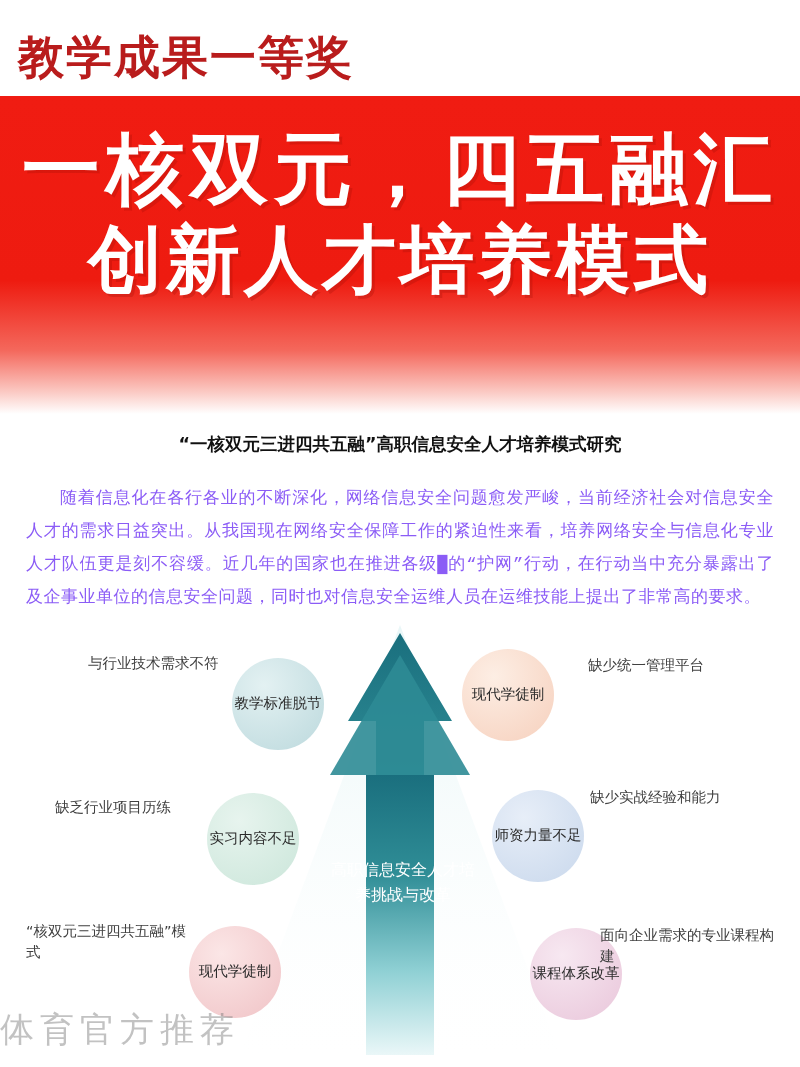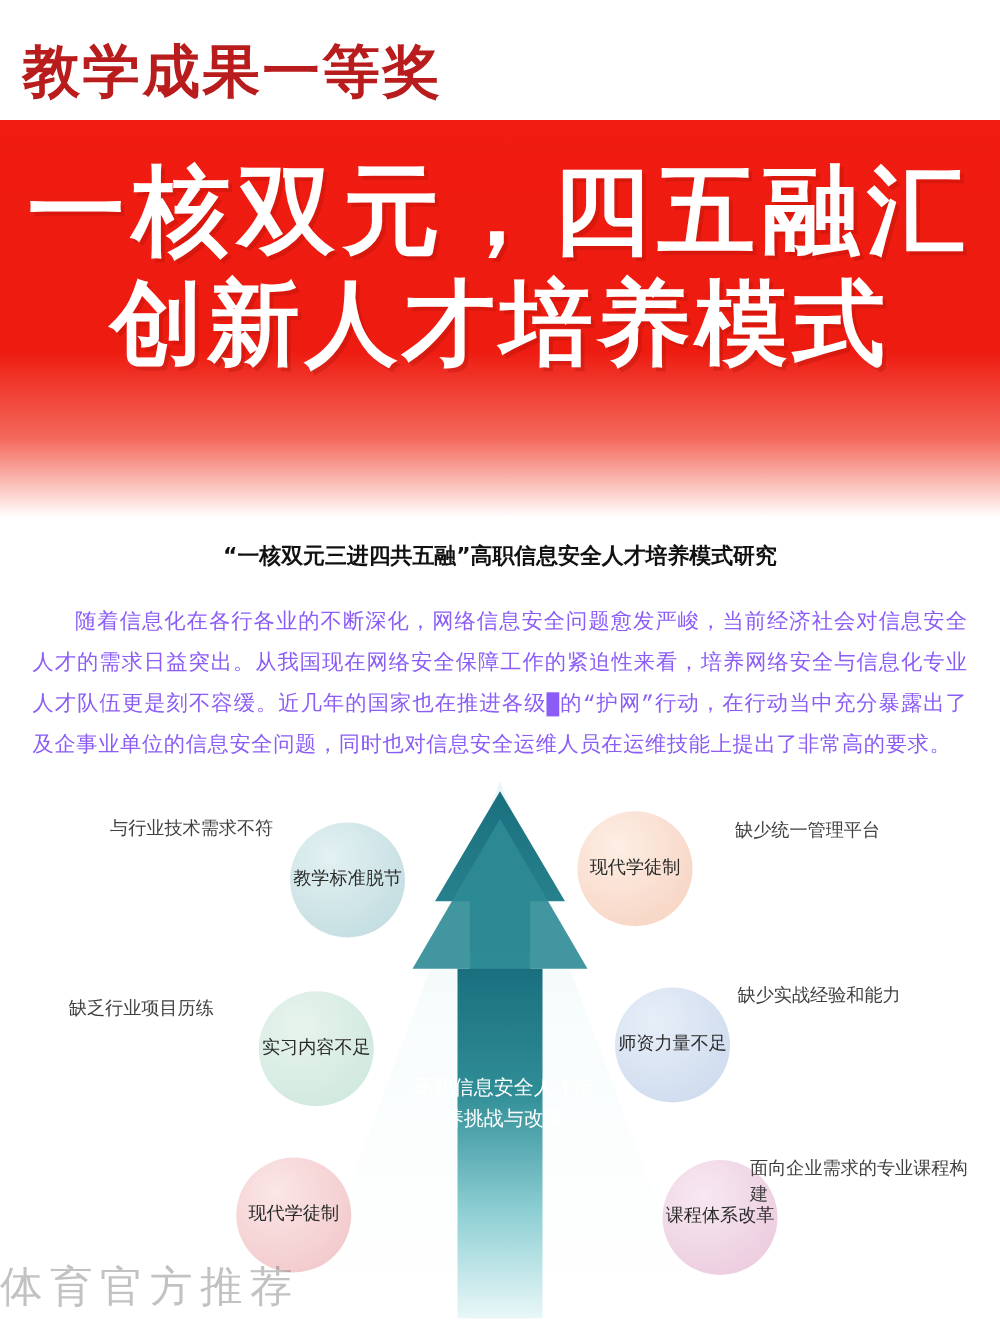--- a/index.html
+++ b/index.html
@@ -198,18 +198,19 @@
   </div>
   <div class="bubble" style="left:189px; top:301px; width:92px; height:92px; background:radial-gradient(circle at 35% 30%, #fbe6e6, #f0c3c6);">
     <span>现代学徒制</span>
   </div>
   <div class="bubble" style="left:530px; top:303px; width:92px; height:92px; background:radial-gradient(circle at 35% 30%, #f7e8f1, #e9c6da);">
     <span>课程体系改革</span>
   </div>
 
   <div class="caption" style="left:88px; top:28px; width:150px;">与行业技术需求不符</div>
   <div class="caption" style="left:55px; top:172px; width:160px;">缺乏行业项目历练</div>
+  <div class="caption" style="left:26px; top:296px; width:165px;">“核双元三进四共五融”模式</div>
   <div class="caption" style="left:588px; top:30px; width:175px;">缺少统一管理平台</div>
   <div class="caption" style="left:590px; top:162px; width:165px;">缺少实战经验和能力</div>
   <div class="caption" style="left:600px; top:300px; width:178px;">面向企业需求的专业课程构建</div>
 </div>
 
 <div class="watermark">体育官方推荐</div>
 
 </body></html>

